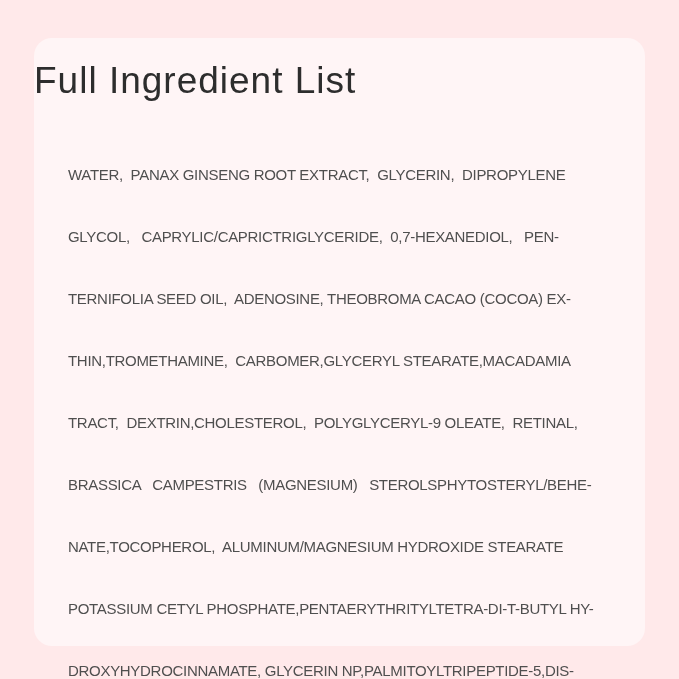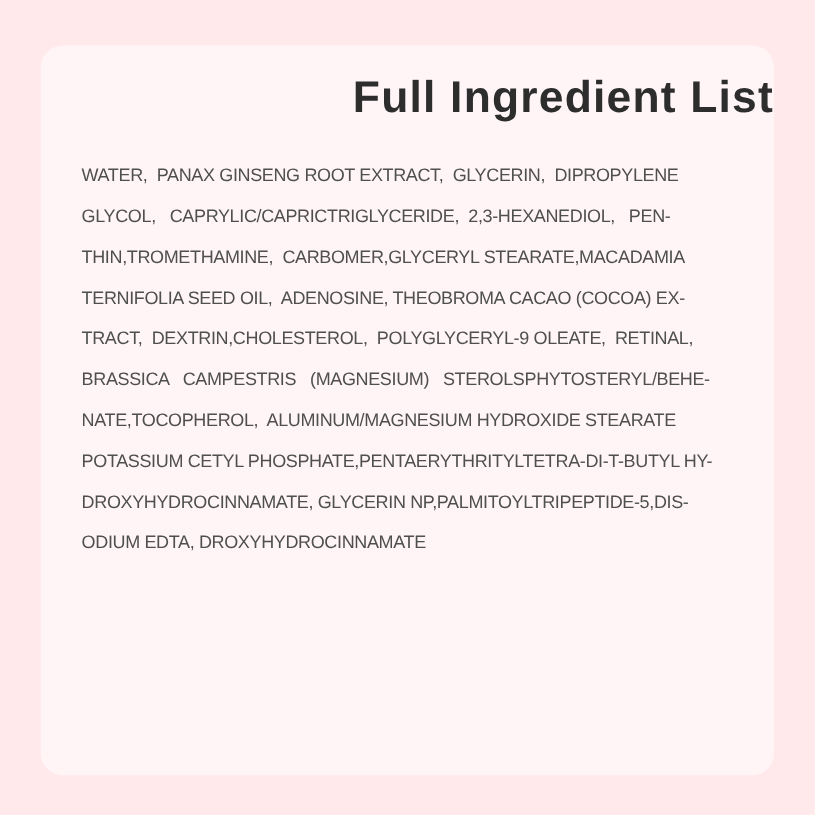--- a/index.html
+++ b/index.html
@@ -18,51 +18,52 @@
     width: 611px;
     height: 608px;
     background: #fff5f6;
     border-radius: 18px;
   }
   .title {
     position: absolute;
     top: 22px;
     left: 0;
     width: 100%;
-    text-align: right;
+    text-align: left;
     font-size: 37px;
-    font-weight: 700;
+    font-weight: 400;
     letter-spacing: 1px;
     color: #2d2d2d;
   }
   .ingredients {
     position: absolute;
     left: 34px;
     top: 92px;
     width: 560px;
   }
   .ingredient-line {
     white-space: pre;
     font-size: 15px;
     line-height: 34px;
     letter-spacing: -0.3px;
     color: #4f4f4f;
+    margin-top: 28px;
   }
 </style>
 </head>
 <body>
 
 <div class="page">
   <div class="card">
     <div class="title">Full Ingredient List</div>
     <div class="ingredients">
       <div class="ingredient-line">WATER,  PANAX GINSENG ROOT EXTRACT,  GLYCERIN,  DIPROPYLENE</div>
-      <div class="ingredient-line">GLYCOL,   CAPRYLIC/CAPRICTRIGLYCERIDE,  2,3-HEXANEDIOL,   PEN-</div>
+      <div class="ingredient-line">GLYCOL,   CAPRYLIC/CAPRICTRIGLYCERIDE,  0,7-HEXANEDIOL,   PEN-</div>
+      <div class="ingredient-line">TERNIFOLIA SEED OIL,  ADENOSINE, THEOBROMA CACAO (COCOA) EX-</div>
       <div class="ingredient-line">THIN,TROMETHAMINE,  CARBOMER,GLYCERYL STEARATE,MACADAMIA</div>
-      <div class="ingredient-line">TERNIFOLIA SEED OIL,  ADENOSINE, THEOBROMA CACAO (COCOA) EX-</div>
       <div class="ingredient-line">TRACT,  DEXTRIN,CHOLESTEROL,  POLYGLYCERYL-9 OLEATE,  RETINAL,</div>
       <div class="ingredient-line">BRASSICA   CAMPESTRIS   (MAGNESIUM)   STEROLSPHYTOSTERYL/BEHE-</div>
       <div class="ingredient-line">NATE,TOCOPHEROL,  ALUMINUM/MAGNESIUM HYDROXIDE STEARATE</div>
       <div class="ingredient-line">POTASSIUM CETYL PHOSPHATE,PENTAERYTHRITYLTETRA-DI-T-BUTYL HY-</div>
       <div class="ingredient-line">DROXYHYDROCINNAMATE, GLYCERIN NP,PALMITOYLTRIPEPTIDE-5,DIS-</div>
       <div class="ingredient-line">ODIUM EDTA, DROXYHYDROCINNAMATE</div>
     </div>
   </div>
 </div>
 

